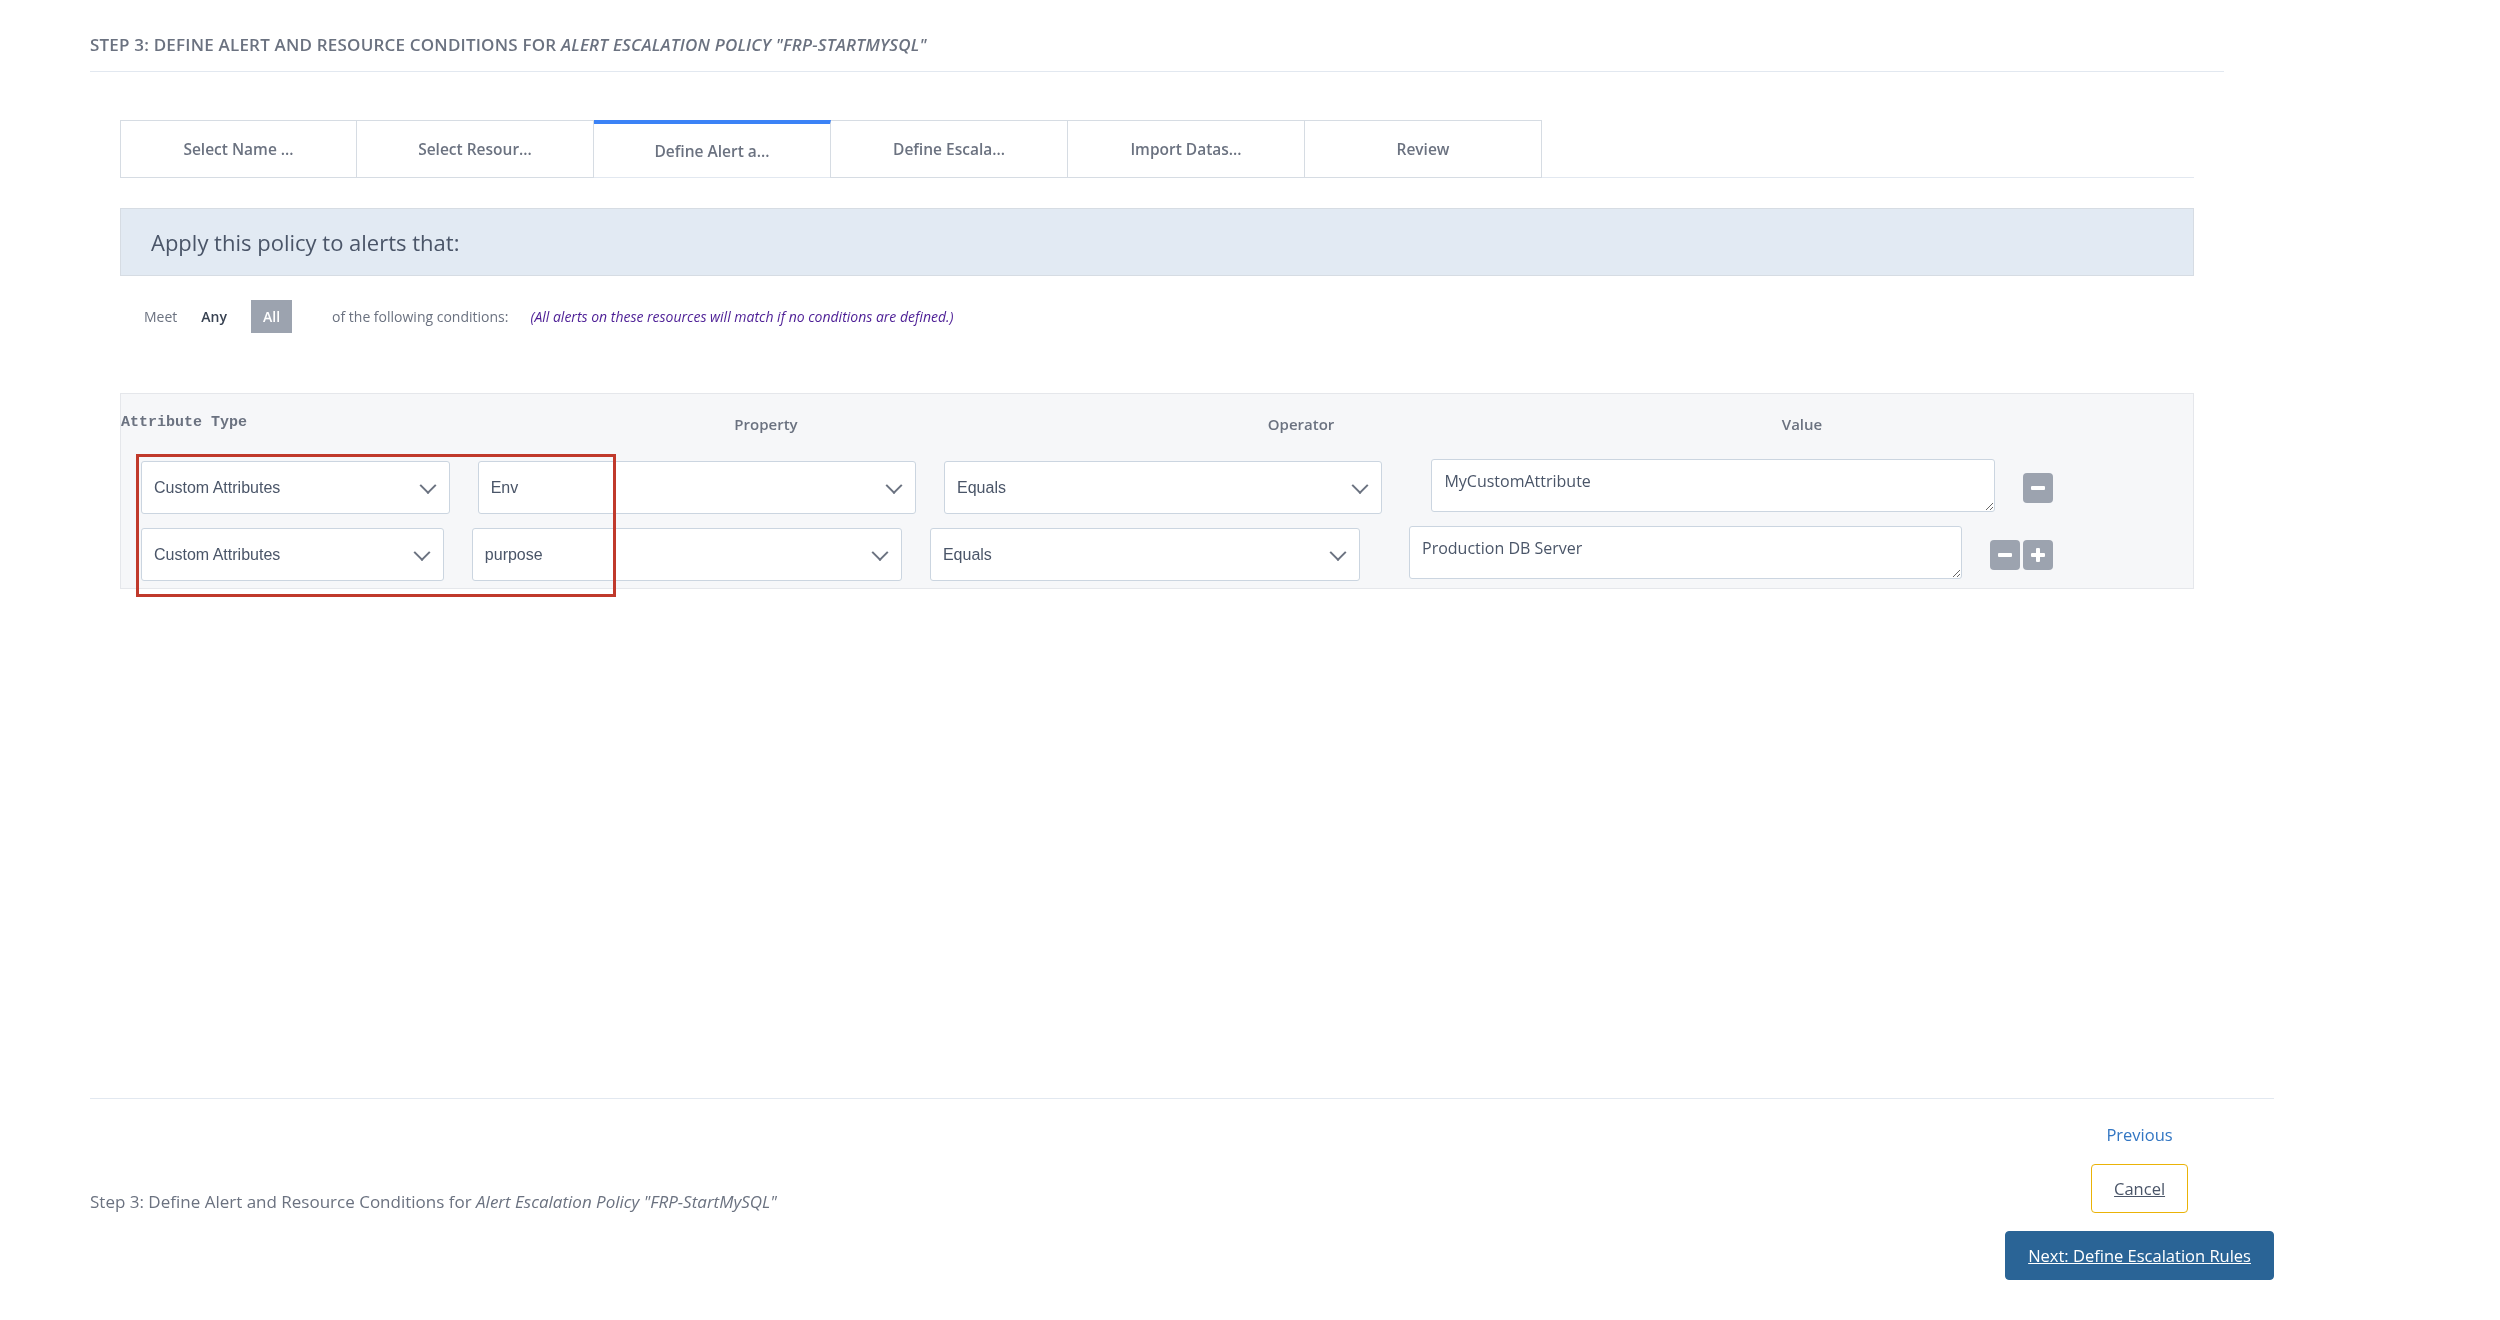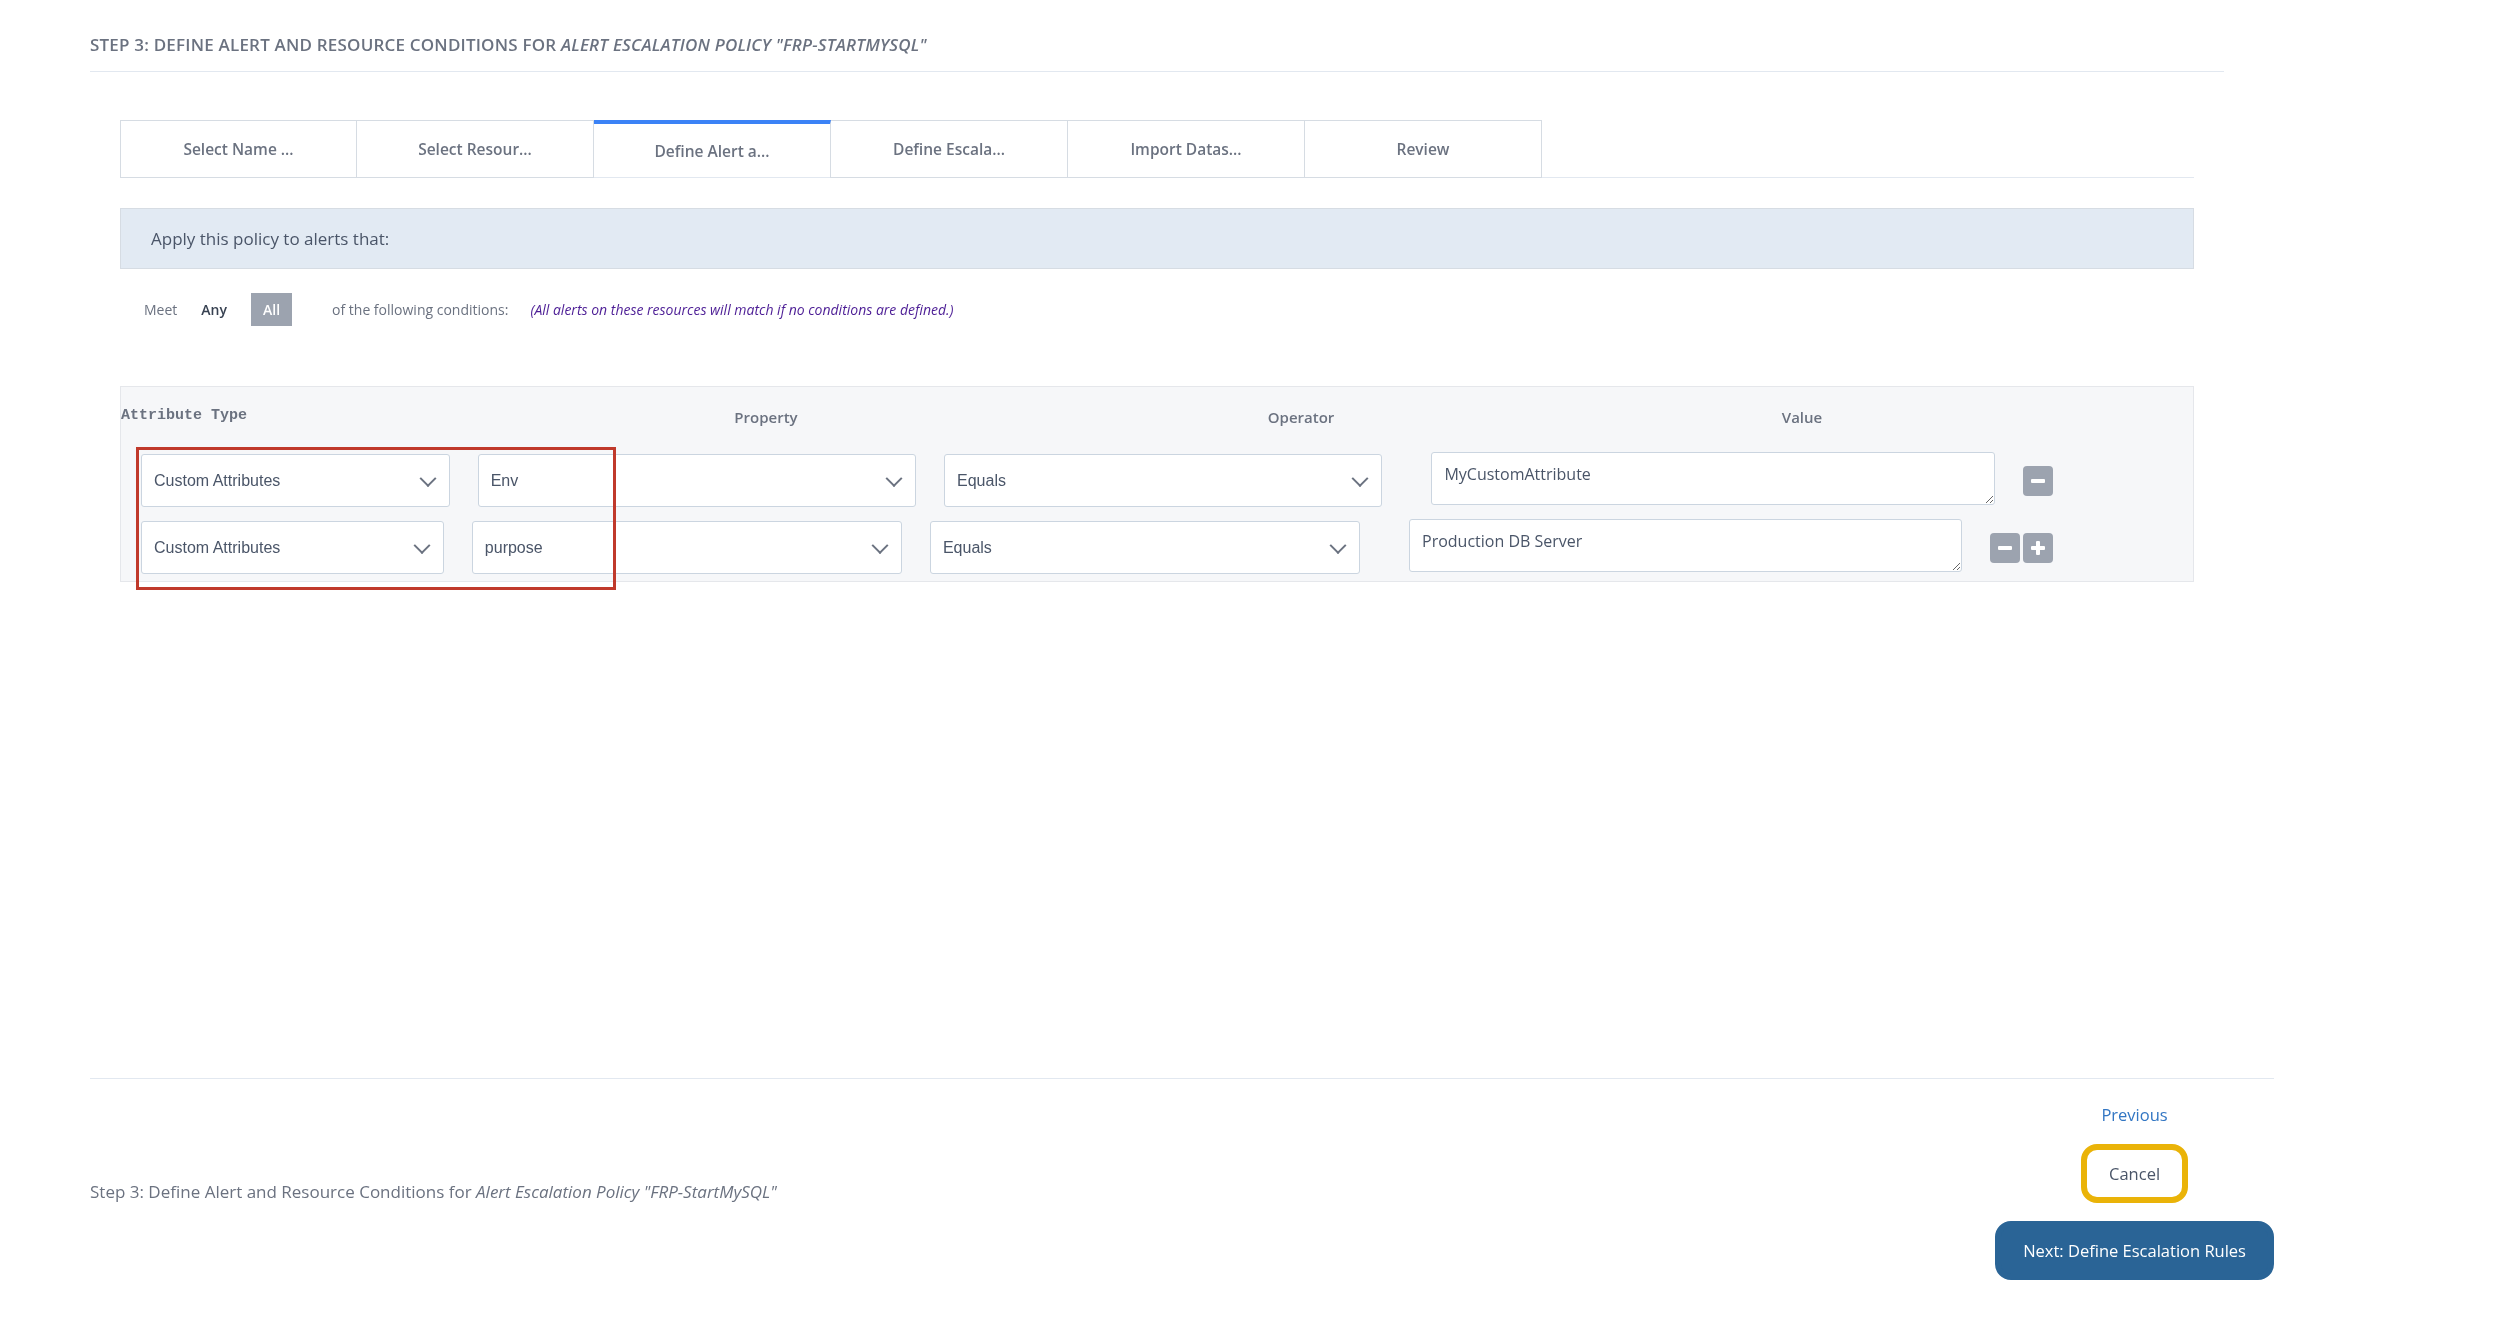--- a/index.html
+++ b/index.html
@@ -42,21 +42,21 @@
   }
   .tab:first-child { border-left: 1px solid #d6dce3; }
   .tab.active { border-top: 4px solid #3b82f6; border-bottom: none; padding-top: 0; }
   .tab-underline { border-bottom: 1px solid #e2e8f0; margin-top:-1px; }
 
   .bluebar {
     background: #e2eaf3;
     border: 1px solid #d6dce3;
     margin-top: 30px;
     padding: 18px 30px;
-    font-size: 17px;
+    font-size: 22px;
     color: #4a5568;
   }
 
   .meetline {
     margin: 24px 0 60px 24px;
     font-size: 14px;
     color: #6b7280;
     display: flex;
     align-items: center;
     gap: 12px;
@@ -148,22 +148,22 @@
     border-top: 1px solid #e2e8f0;
     padding-top: 24px;
     display: flex;
     align-items: center;
   }
   .footer .ftext { font-size: 17px; color: #6b7280; }
   .footer .ftext .italic { font-style: italic; }
   .footer .actions { margin-left: auto; display: flex; gap: 18px; align-items: center; flex-direction: column; }
   .link { color: #3276c3; cursor: pointer; font-size: 16.5px; }
   .btn {
-    border: 6px solid #eab308; padding: 12px 22px; border-radius: 16px;
-    font-size: 16.5px; cursor: pointer; background: #fff; color: #4a5568;
+    border: 1px solid #eab308; padding: 12px 22px; border-radius: 4px;
+    font-size: 16.5px; cursor: pointer; background: #fff; color: #4a5568; text-decoration: underline;
   }
   .btn.primary { background: #2a6496; border-color: #2a6496; color: #fff; }
 </style>
 </head>
 <body>
 
 <div class="wrap">
 
   <div class="heading">
     <span>STEP 3: DEFINE ALERT AND RESOURCE CONDITIONS FOR </span><span class="italic">ALERT ESCALATION POLICY "FRP-STARTMYSQL"</span>

